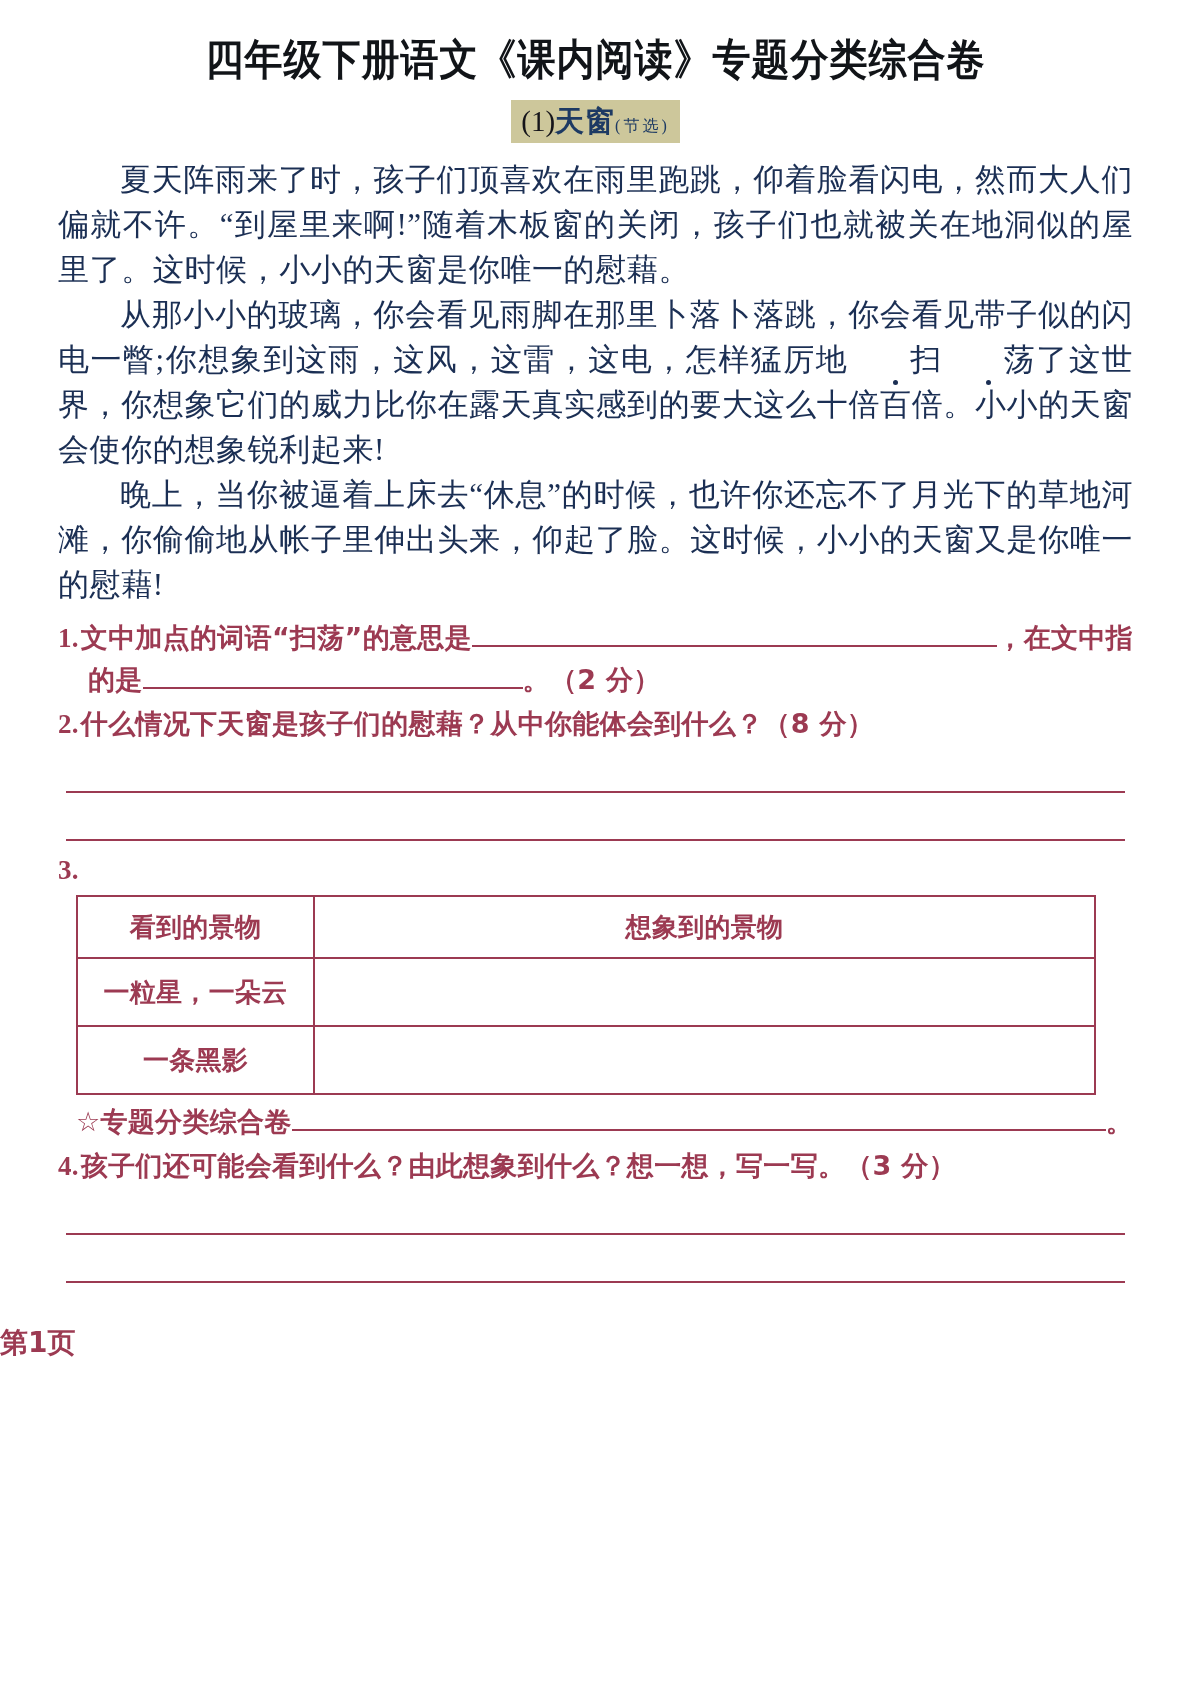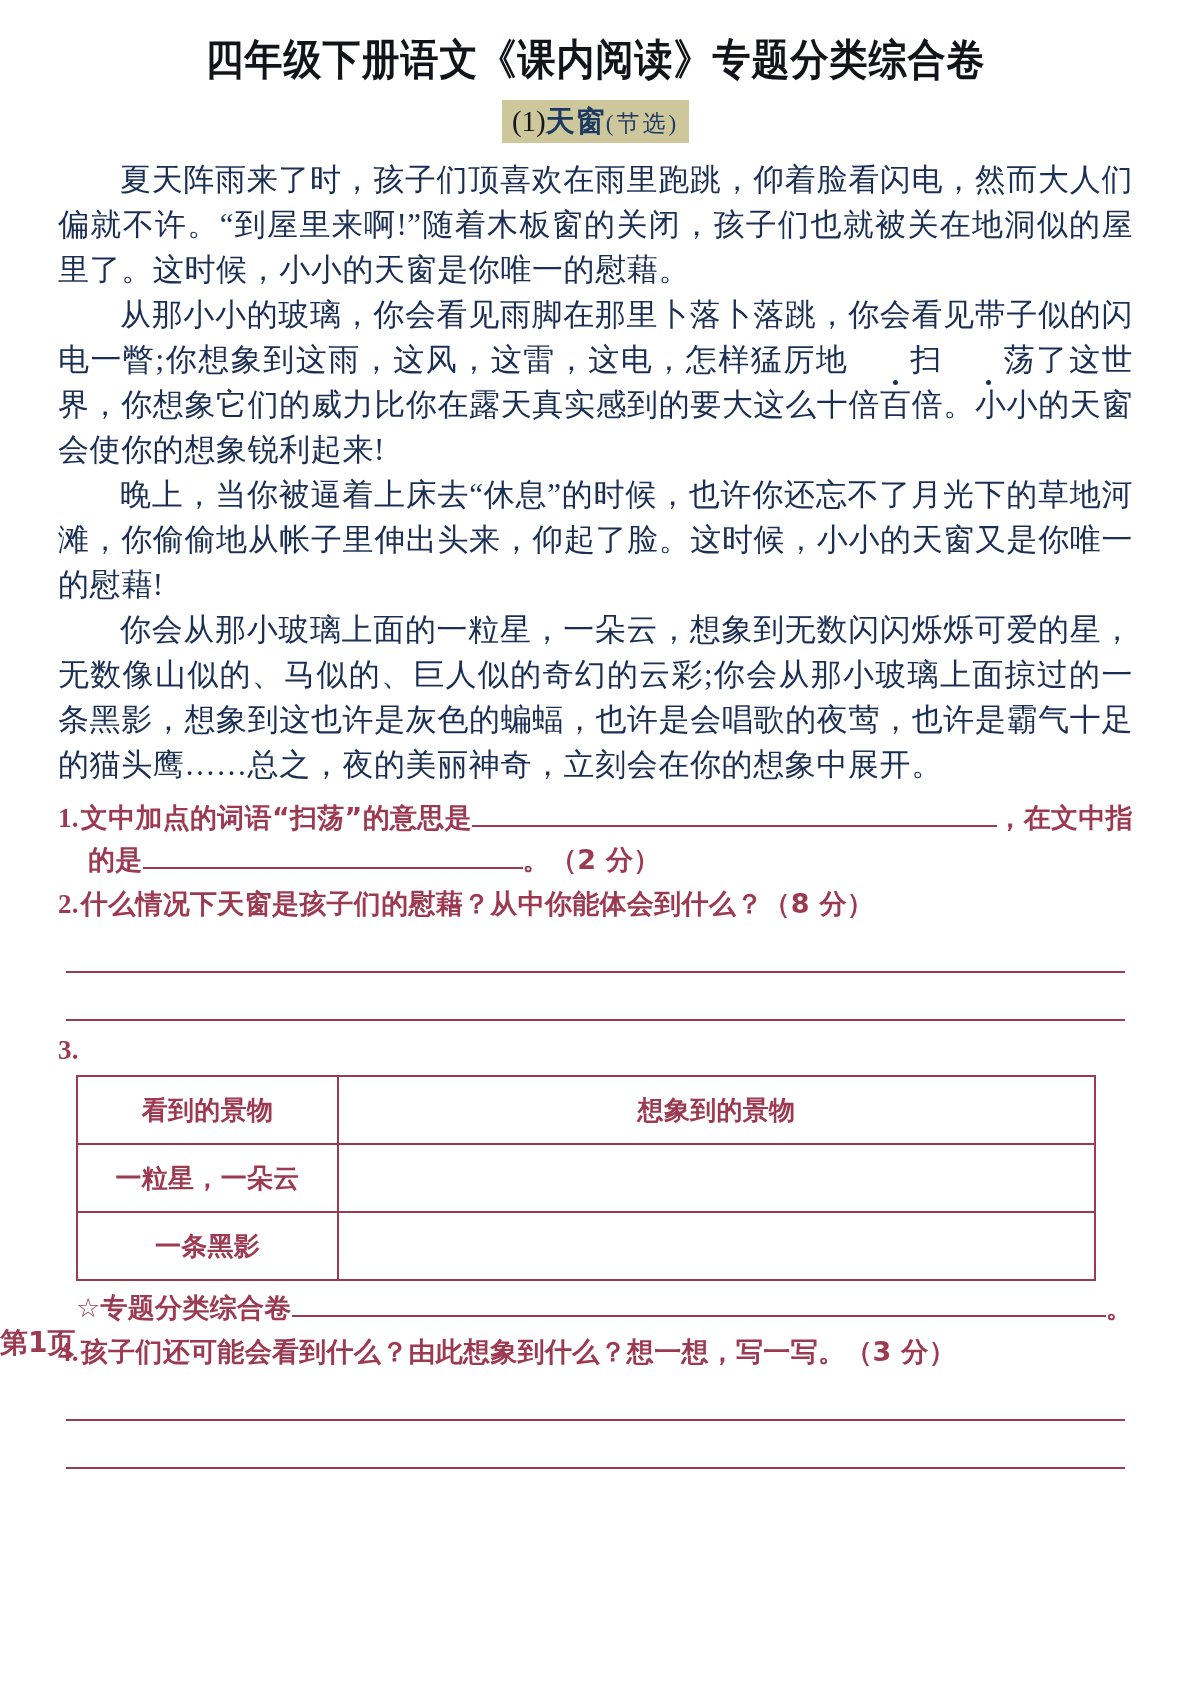--- a/index.html
+++ b/index.html
@@ -57,21 +57,21 @@
     font-weight: normal;
   }
   .sub-main {
     color: #1d3a63;
     font-family: "DejaVu Sans", "Liberation Sans", sans-serif;
     font-weight: bold;
     letter-spacing: 1px;
   }
   .sub-note {
     color: #1d3a63;
-    font-size: 23px;
+    font-size: 16px;
     letter-spacing: 3px;
     font-family: "Liberation Serif", serif;
     text-align: center;
   }
 
   
   .passage {
     margin-top: 14px;
     color: #1b2f54;
     font-family: "Liberation Serif", "DejaVu Serif", serif;
@@ -156,21 +156,21 @@
     table-layout: fixed;
   }
   table.qtable td {
     border: 2.2px solid #9c3a52;
     color: #9c3a52;
     font-family: "DejaVu Sans", "Liberation Sans", sans-serif;
     font-weight: bold;
     font-size: 26px;
     text-align: center;
     vertical-align: middle;
-    padding: 12px;
+    padding: 0;
   }
   .col-left { width: 235px; }
   .row-h { height: 62px; }
   .row-b { height: 68px; }
 
   
   .star-line {
     display: flex;
     align-items: baseline;
     margin-top: 6px;
@@ -209,21 +209,20 @@
   <div class="subtitle-wrap">
     <span class="subtitle">
       <span class="sub-num">(1)</span><span class="sub-main">天窗</span><span class="sub-note">(节选)</span>
     </span>
   </div>
 
   <div class="passage">
     <p><span>夏天阵雨来了时，孩子们顶喜欢在雨里跑跳，仰着脸看闪电，然而大人们偏就不许。“到屋里来啊!”随着木板窗的关闭，孩子们也就被关在地洞似的屋里了。这时候，小小的天窗是你唯一的慰藉。</span></p>
     <p><span>从那小小的玻璃，你会看见雨脚在那里卜落卜落跳，你会看见带子似的闪电一瞥;你想象到这雨，这风，这雷，这电，怎样猛厉地</span><span class="emph-dot">扫</span><span class="emph-dot">荡</span><span>了这世界，你想象它们的威力比你在露天真实感到的要大这么十倍百倍。小小的天窗会使你的想象锐利起来!</span></p>
     <p><span>晚上，当你被逼着上床去“休息”的时候，也许你还忘不了月光下的草地河滩，你偷偷地从帐子里伸出头来，仰起了脸。这时候，小小的天窗又是你唯一的慰藉!</span></p>
-    <p><span>你会从那小玻璃上面的一粒星，一朵云，想象到无数闪闪烁烁可爱的星，无数像山似的、马似的、巨人似的奇幻的云彩;你会从那小玻璃上面掠过的一条黑影，想象到这也许是灰色的蝙蝠，也许是会唱歌的夜莺，也许是霸气十足的猫头鹰……总之，夜的美丽神奇，立刻会在你的想象中展开。</span></p>
   </div>
 
   <div class="qblock" style="margin-top:10px;">
 
     <div>
       <div class="q-row">
         <span class="q-num">1.</span>
         <span class="q-text">文中加点的词语“扫荡”的意思是</span>
         <span class="fill-grow"></span>
         <span class="q-text">，在文中指</span>

